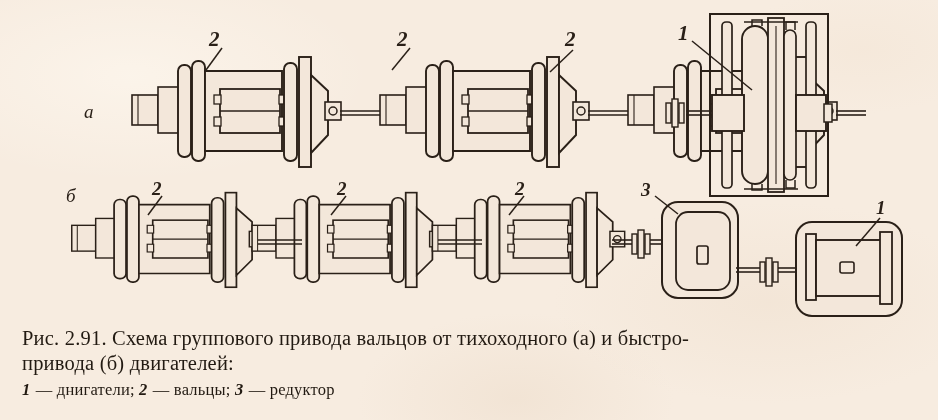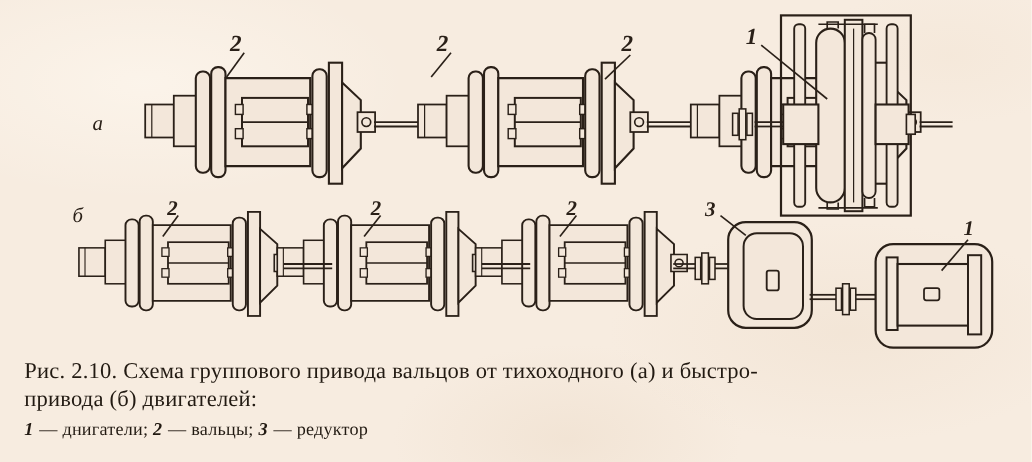--- a/index.html
+++ b/index.html
@@ -254,21 +254,21 @@
       <g>
         <line x1="880" y1="218" x2="856" y2="246" stroke="#2a2018" stroke-width="1.5"></line>
         <text x="876" y="214" font-family="Liberation Serif, serif" font-size="19" font-style="italic" font-weight="700" fill="#2a2018">1</text>
       </g>
 
       <text x="66" y="202" font-family="Liberation Serif, serif" font-size="19" font-style="italic" fill="#2a2018">б</text>
     </g>
   </svg>
 
   <div id="caption-main" class="cap">
-    <div>Рис. 2.10. Схема группового привода вальцов от тихоходного (а) и быстро-</div>
+    <div>Рис. 2.91. Схема группового привода вальцов от тихоходного (а) и быстро-</div>
     <div>привода (б) двигателей:</div>
   </div>
 
   <div id="caption-legend" class="cap">
     <span class="legend-num">1</span>
     <span>— днигатели;</span>
     <span class="legend-num">2</span>
     <span>— вальцы;</span>
     <span class="legend-num">3</span>
     <span>— редуктор</span>

